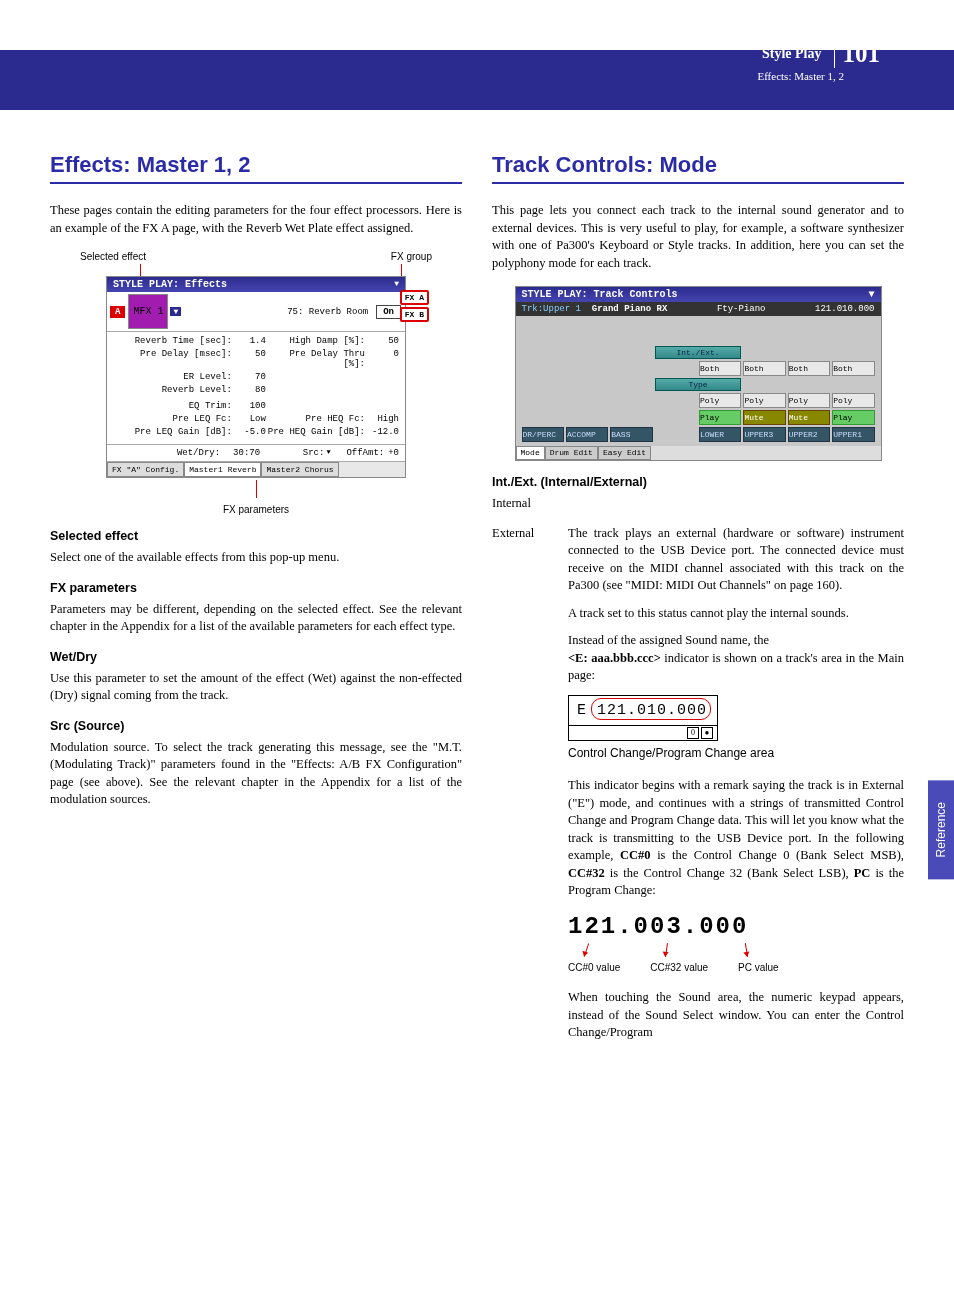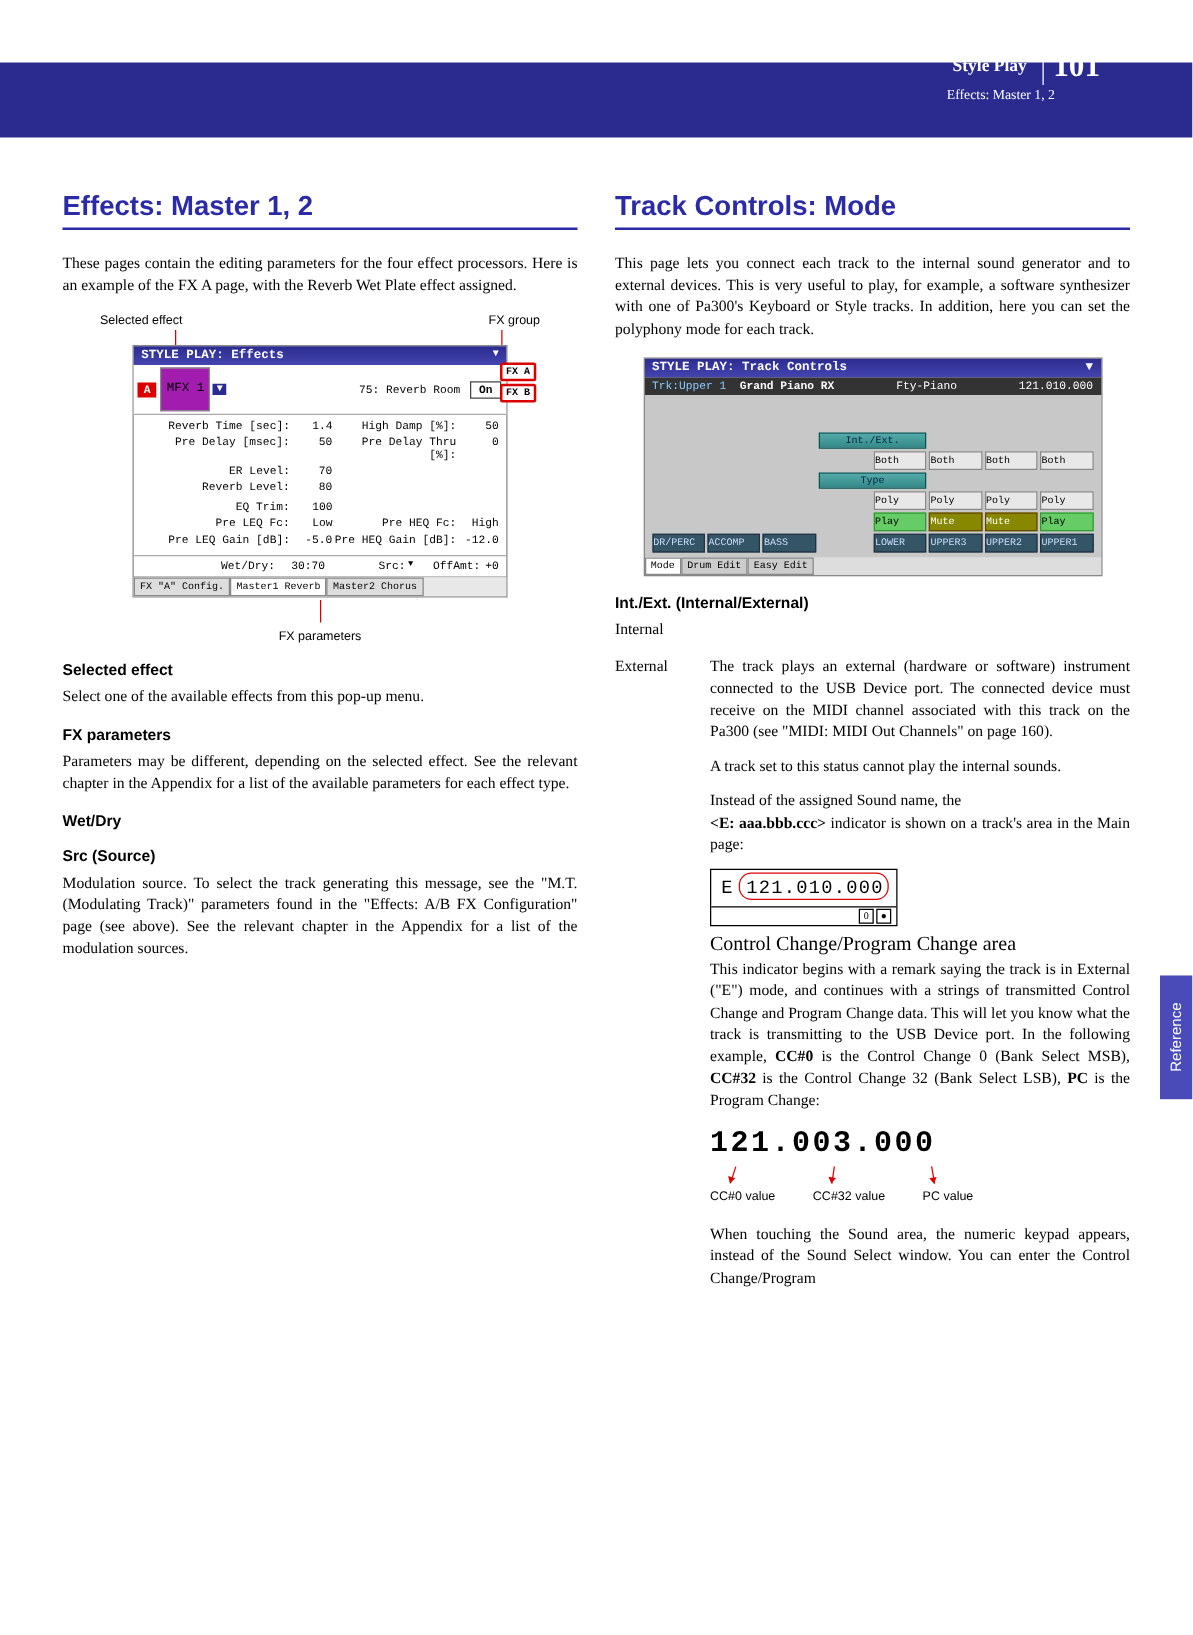--- a/index.html
+++ b/index.html
@@ -206,20 +206,21 @@
         <div class="caption-center">FX parameters</div>
       </div>
 
       <h4 class="subhead">Selected effect</h4>
       <p class="body">Select one of the available effects from this pop-up menu.</p>
 
       <h4 class="subhead">FX parameters</h4>
       <p class="body">Parameters may be different, depending on the selected effect. See the relevant chapter in the Appendix for a list of the available parameters for each effect type.</p>
 
       <h4 class="subhead">Wet/Dry</h4>
+      <p class="body">Use this parameter to set the amount of the effect (Wet) against the non-effected (Dry) signal coming from the track.</p>
 
       <h4 class="subhead">Src (Source)</h4>
       <p class="body">Modulation source. To select the track generating this message, see the "M.T. (Modulating Track)" parameters found in the "Effects: A/B FX Configuration" page (see above). See the relevant chapter in the Appendix for a list of the modulation sources.</p>
     </div>
 
     <div class="col">
       <h2 class="section-heading">Track Controls: Mode</h2>
       <p class="body">This page lets you connect each track to the internal sound generator and to external devices. This is very useful to play, for example, a software synthesizer with one of Pa300's Keyboard or Style tracks. In addition, here you can set the polyphony mode for each track.</p>
 
       <div class="figure">
@@ -319,21 +320,21 @@
 
           <div class="e-indicator e-oval">
             <div class="e-top">
               <span class="e">E</span> <span class="nums">121.010.000</span>
             </div>
             <div class="e-bottom">
               <span class="ico">0</span>
               <span class="ico">●</span>
             </div>
           </div>
-          <div style="font-size:16px;font-family:Liberation Serif, serif;margin-bottom:0;">Control Change/Program Change area</div>
+          <div style="font-size:12px;font-family:Liberation Sans, sans-serif;margin-bottom:16px;">Control Change/Program Change area</div>
 
           <p style="text-align:justify;">
             <span>This indicator begins with a remark saying the track is in External ("E") mode, and continues with a strings of transmitted Control Change and Program Change data. This will let you know what the track is transmitting to the USB Device port. In the following example, </span><b>CC#0</b><span> is the Control Change 0 (Bank Select MSB), </span><b>CC#32</b><span> is the Control Change 32 (Bank Select LSB), </span><b>PC</b><span> is the Program Change:</span>
           </p>
 
           <div class="ccpc-fig">
             <div class="ccpc-num">121.003.000</div>
             <div class="ccpc-arrows">
               <div class="arw a1"></div>
                 <div class="arw a2"></div>

